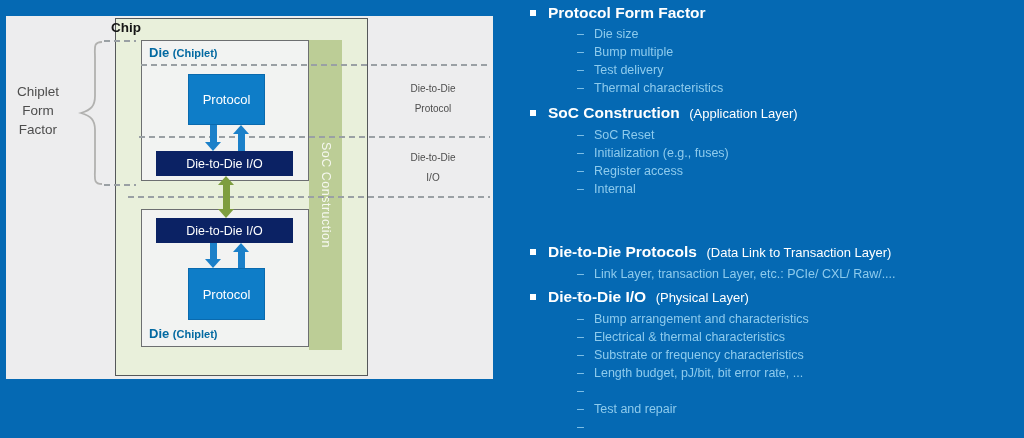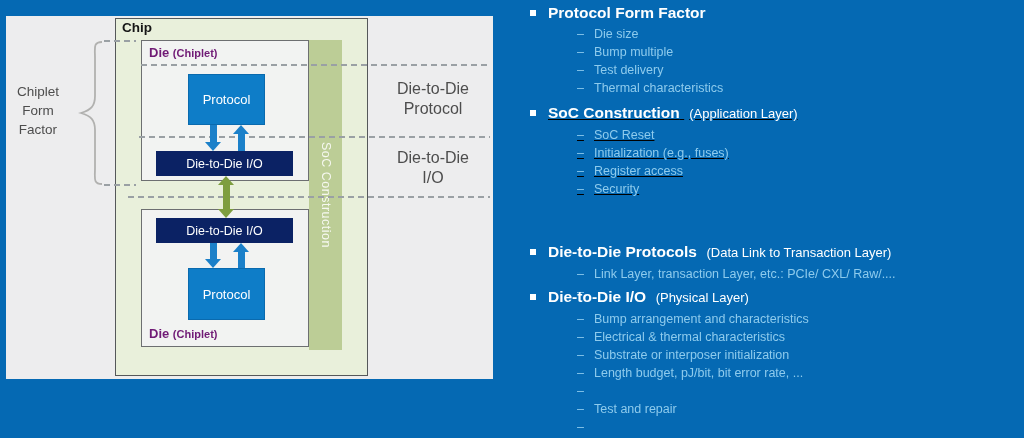--- a/index.html
+++ b/index.html
@@ -4,27 +4,27 @@
 <style>
   html,body{margin:0;padding:0;background:#0569b3;}
   .stage{
     position:relative;width:1024px;height:438px;overflow:hidden;
     background:#0569b3;
     font-family:"Liberation Sans",sans-serif;
   }
   
   .panel{position:absolute;left:6px;top:16px;width:487px;height:363px;background:#ededee;}
   .chip{position:absolute;left:109px;top:2px;width:253px;height:358px;background:#e9f0db;border:1px solid #55585a;box-sizing:border-box;}
-  .chip-label{position:absolute;left:116px;top:4px;font-size:13.5px;font-weight:bold;color:#161616;}
+  .chip-label{position:absolute;left:105px;top:4px;font-size:13.5px;font-weight:bold;color:#161616;}
   .soc-bar{position:absolute;left:303px;top:24px;width:33px;height:310px;background:#bccd96;display:flex;align-items:center;justify-content:center;z-index:1;}
   .soc-text{writing-mode:vertical-rl;font-size:12.5px;color:#f6f8f0;letter-spacing:0.5px;white-space:nowrap;}
   .die{position:absolute;left:135px;width:168px;background:#f2f3f2;border:1px solid #6d6f71;box-sizing:border-box;z-index:1;}
   .die1{top:24px;height:141px;}
   .die2{top:193px;height:138px;}
-  .die-label{position:absolute;left:7px;font-size:13px;color:#701a75;}
+  .die-label{position:absolute;left:7px;font-size:13px;color:#0369a1;}
   .die-label .die-b{font-weight:bold;}
   .die-label .die-p{font-weight:bold;font-size:11px;}
   .die-label-top{top:4px;}
   .die-label-bottom{bottom:5px;}
   .protocol{position:absolute;width:77px;height:51px;background:#0e7dc8;border:1px solid #0a6aae;box-sizing:border-box;
     display:flex;align-items:center;justify-content:center;color:#fff;font-size:13px;z-index:3;}
   .protocol1{left:182px;top:58px;}
   .protocol2{left:182px;top:252px;height:52px;}
   .navy{position:absolute;left:150px;width:137px;height:25px;background:#0b2264;
     display:flex;align-items:center;justify-content:center;color:#fff;font-size:12.5px;z-index:3;}
@@ -50,34 +50,34 @@
   .green .head-down{border-top-color:#7e9e3f;}
   .green .head-up{border-bottom-color:#7e9e3f;}
   .a1d{left:199px;top:109px;height:26px;}
   .a1u{left:227px;top:109px;height:26px;}
   .gAr{left:212px;top:160px;height:42px;}
   .a2d{left:199px;top:227px;height:25px;}
   .a2u{left:227px;top:227px;height:25px;}
   
   .ff-label{position:absolute;left:2px;top:66px;width:60px;text-align:center;font-size:13.5px;line-height:19px;color:#4d4d4d;}
   .brace{position:absolute;left:72px;top:24px;width:26px;height:146px;}
-  .zone-label{position:absolute;width:100px;text-align:center;font-size:16px;line-height:20px;color:#4d4d4d;}
+  .zone-label{position:absolute;width:100px;text-align:center;font-size:10px;line-height:20px;color:#4d4d4d;}
   .zone1{left:377px;top:63px;}
   .zone2{left:377px;top:132px;}
   
   .bullets{position:absolute;left:525px;top:0;width:499px;height:438px;}
   .sec{position:absolute;left:0;right:0;}
   .sec-head{position:relative;padding-left:23px;line-height:20px;color:#ffffff;}
   .sec-title{font-weight:bold;font-size:15.5px;}
   .sec-paren{font-size:13px;margin-left:5px;}
   .bullet-sq{position:absolute;left:5px;top:7px;width:6px;height:6px;background:#ffffff;}
   .sec-items{margin-top:2px;}
   .item{display:flex;padding-left:52px;line-height:18px;font-size:12.5px;color:#8ecbed;}
   .item .idash{width:17px;flex:none;}
-  .s0{top:3px;} .s1{top:103px;text-decoration:underline;} .s2{top:203px;margin-top:39px;} .s3{top:287px;}
+  .s0{top:3px;} .s1{top:103px;} .s2{top:203px;margin-top:39px;} .s3{top:287px;}
 </style>
 </head>
 <body>
 
 <div class="stage">
 
   <div class="panel">
 
     <div class="chip"></div>
     <div class="chip-label">Chip</div>
@@ -193,21 +193,21 @@
         <div class="item">
             <span class="idash">–</span>
             <span>Initialization (e.g., fuses)</span>
           </div>
         <div class="item">
             <span class="idash">–</span>
             <span>Register access</span>
           </div>
         <div class="item">
             <span class="idash">–</span>
-            <span>Security</span>
+            <span>Internal</span>
           </div>
       </div>
     </div>
 
     <div class="sec s2">
       <div class="sec-head">
         <span class="bullet-sq"></span>
         <span class="sec-title">Die-to-Die Protocols</span>
         <span class="sec-paren">(Data Link to Transaction Layer)</span>
       </div>
@@ -232,21 +232,21 @@
         <div class="item">
             <span class="idash">–</span>
             <span>Bump arrangement and characteristics</span>
           </div>
         <div class="item">
             <span class="idash">–</span>
             <span>Electrical &amp; thermal characteristics</span>
           </div>
         <div class="item">
             <span class="idash">–</span>
-            <span>Substrate or interposer initialization</span>
+            <span>Substrate or frequency characteristics</span>
           </div>
         <div class="item">
             <span class="idash">–</span>
             <span>Length budget, pJ/bit, bit error rate, ...</span>
           </div>
         <div class="item">
             <span class="idash">–</span>
           </div>
         <div class="item">
             <span class="idash">–</span>

